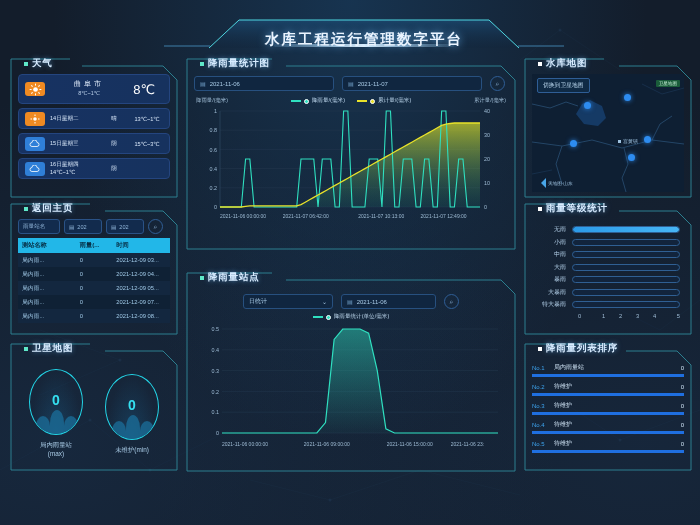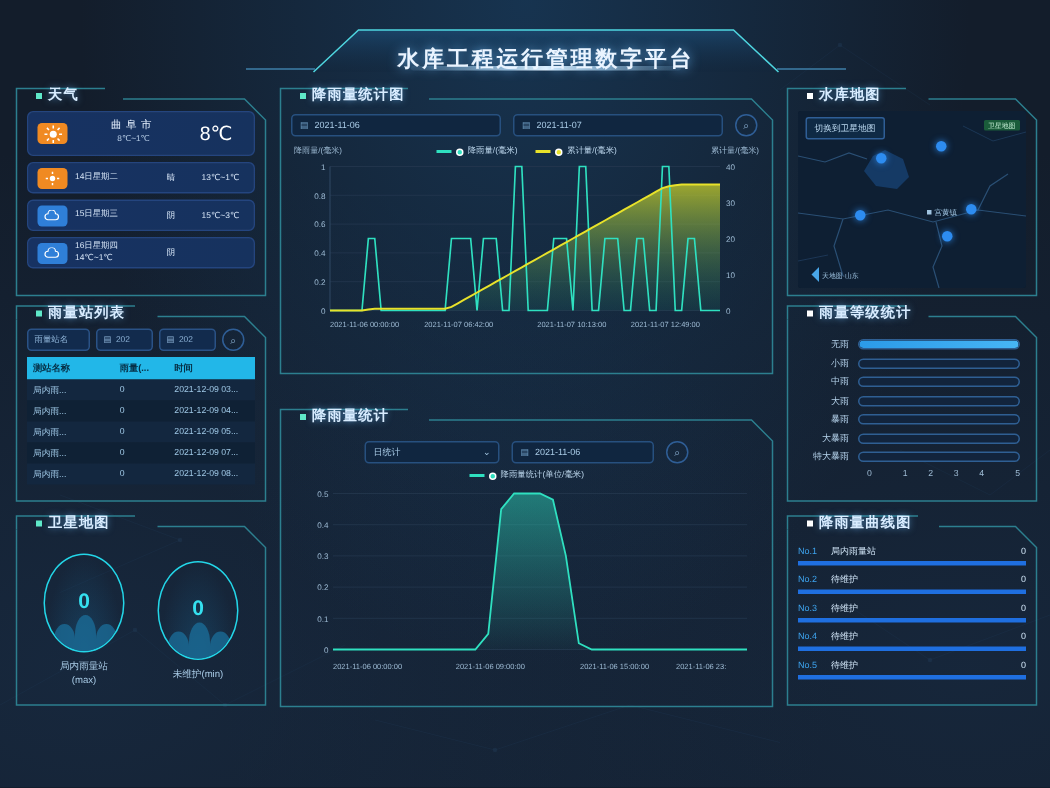--- a/index.html
+++ b/index.html
@@ -266,21 +266,21 @@
   </div>
 </div>
 
 <div class="panel" style="left:10px;top:203px;width:168px;height:132px;">
   <svg class="panel-frame" width="168" height="132">
     <path d="M1,10 L1,131 L167,131 L167,22 L153,8 L95,8" fill="none" stroke="#2c7f8f" stroke-width="1"></path>
     <path d="M1,10 L1,1 L80,1" fill="none" stroke="#2c7f8f" stroke-width="1"></path>
   </svg>
   <div class="panel-title">
     <span class="sq"></span>
-    <span>雨量站列表</span>
+    <span>返回主页</span>
   </div>
   <div class="panel-body">
     <div class="filters">
       <div class="fld name">
         <span>雨量站名</span>
       </div>
       <div class="fld date">
         <span>▤</span>
         <span>202</span>
       </div>
@@ -436,21 +436,21 @@
   </div>
 </div>
 
 <div class="panel" style="left:186px;top:272px;width:330px;height:200px;">
   <svg class="panel-frame" width="330" height="200">
     <path d="M1,10 L1,199 L329,199 L329,22 L315,8 L100,8" fill="none" stroke="#2c7f8f" stroke-width="1"></path>
     <path d="M1,10 L1,1 L86,1" fill="none" stroke="#2c7f8f" stroke-width="1"></path>
   </svg>
   <div class="panel-title">
     <span class="sq"></span>
-    <span>降雨量统计</span>
+    <span>降雨量站点</span>
   </div>
   <div class="panel-body">
     <div class="ctrl-row" style="justify-content:center;gap:8px;margin-top:6px;">
       <div class="ctrl" style="width:90px;justify-content:space-between;">
         <span>日统计</span>
         <span>⌄</span>
       </div>
       <div class="ctrl" style="width:95px;">
         <span class="cal">▤</span>
         <span>2021-11-06</span>
@@ -600,21 +600,21 @@
   </div>
 </div>
 
 <div class="panel" style="left:524px;top:343px;width:168px;height:128px;">
   <svg class="panel-frame" width="168" height="128">
     <path d="M1,10 L1,127 L167,127 L167,22 L153,8 L102,8" fill="none" stroke="#2c7f8f" stroke-width="1"></path>
     <path d="M1,10 L1,1 L88,1" fill="none" stroke="#2c7f8f" stroke-width="1"></path>
   </svg>
   <div class="panel-title">
     <span class="sq" style="background:#fff"></span>
-    <span>降雨量曲线图</span>
+    <span>降雨量列表排序</span>
   </div>
   <div class="panel-body" style="top:20px;" id="rank-list">
       <div class="rank-item">
         <div class="rank-head">
           <span class="rank-no">No.1</span>
           <span class="rank-name">局内雨量站</span>
           <span class="rank-val">0</span>
         </div>
         <div class="rank-track">
           <div class="rank-fill" style="width: 100%;"></div>

